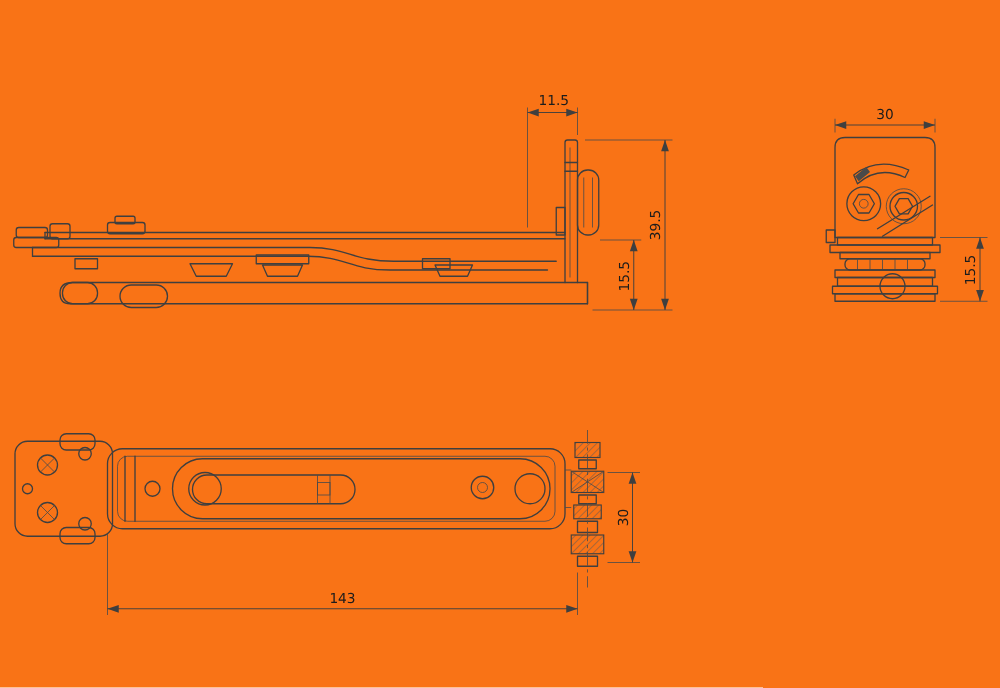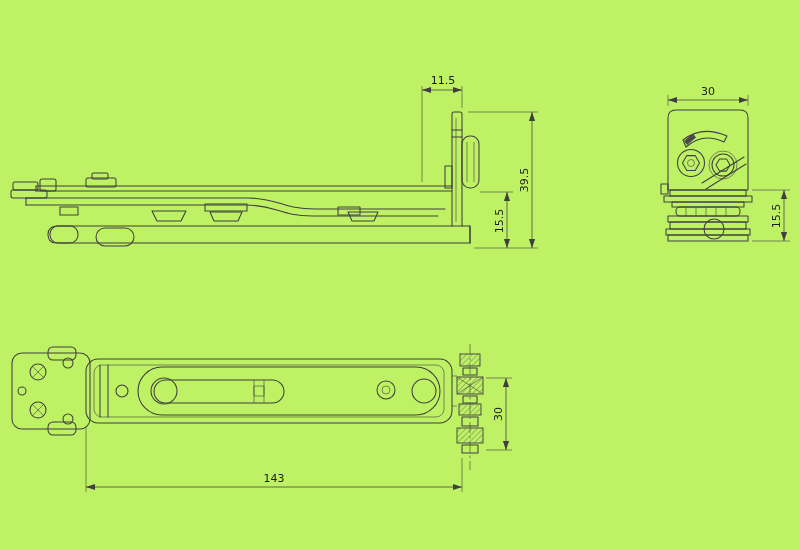--- a/index.html
+++ b/index.html
@@ -1,16 +1,16 @@
 <!DOCTYPE html>
 <html><head>
 <meta charset="utf-8">
 <style>
   html,body{margin:0;padding:0;background:#ffffff;}
-  .canvas{width:800px;height:550px;background:#bef264;overflow:hidden;font-family:"DejaVu Sans",sans-serif;}
+  .canvas{width:800px;height:550px;background:#f97316;overflow:hidden;font-family:"DejaVu Sans",sans-serif;}
   svg{display:block;}
   .part{stroke:#3f3f3f;stroke-width:1.05;fill:none;stroke-linejoin:round;stroke-linecap:round;}
   .thin{stroke:#4a4a4a;stroke-width:0.65;fill:none;}
   .ext{stroke:#4a4a4a;stroke-width:0.65;fill:none;}
   .dim{stroke:#3f3f3f;stroke-width:0.75;fill:none;}
   .center{stroke:#4a4a4a;stroke-width:0.65;fill:none;stroke-dasharray:11 3 2.5 3;}
   .dimtext{font-size:11px;fill:#1c1c1c;font-family:"DejaVu Sans",sans-serif;}
   .hatched{fill:url(#hatch);stroke:#3f3f3f;stroke-width:0.9;}
   .solidmark{fill:#4a4a4a;stroke:none;}
 </style>

